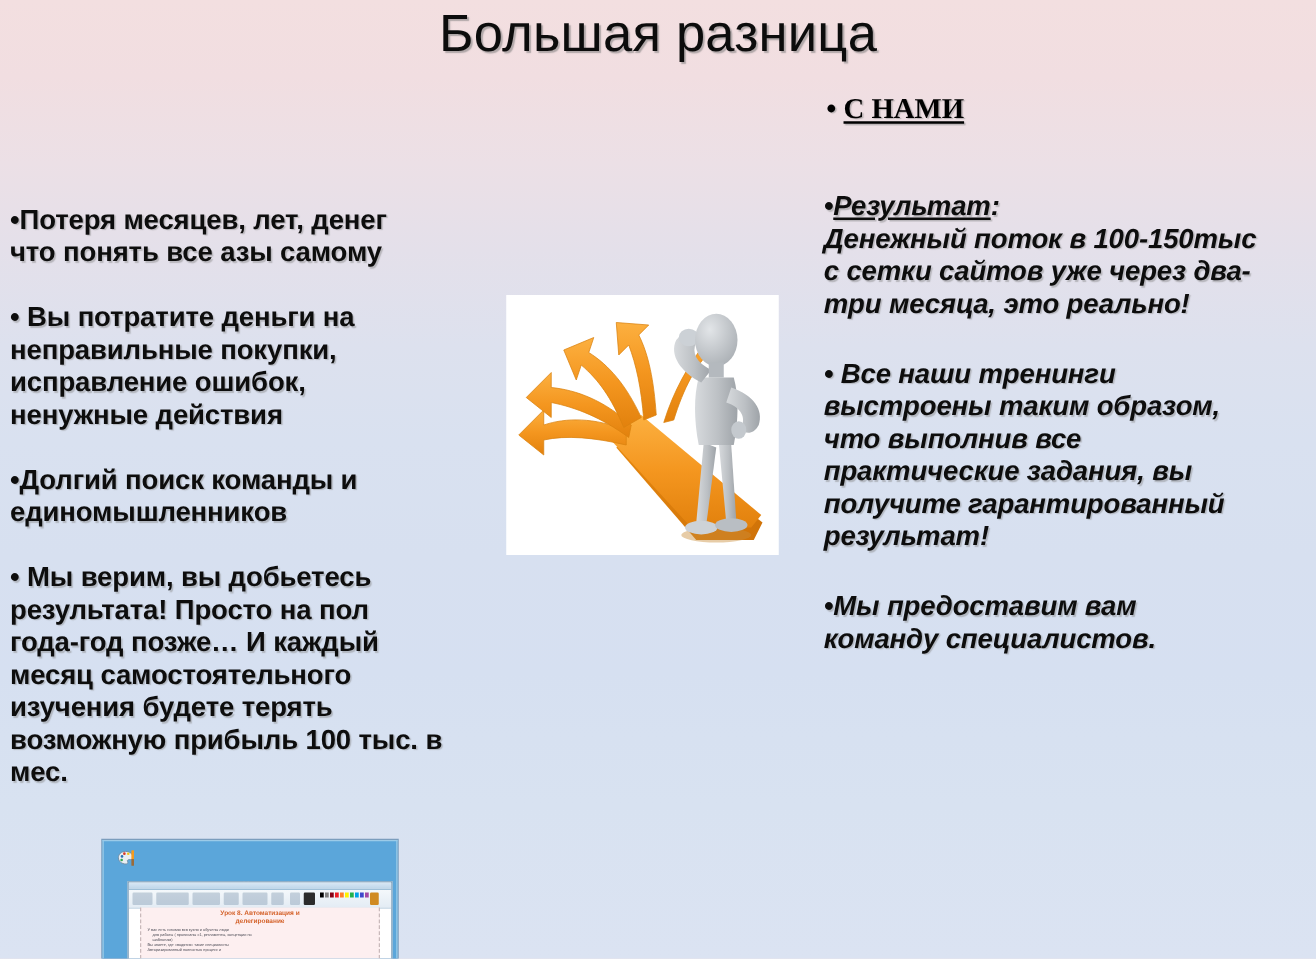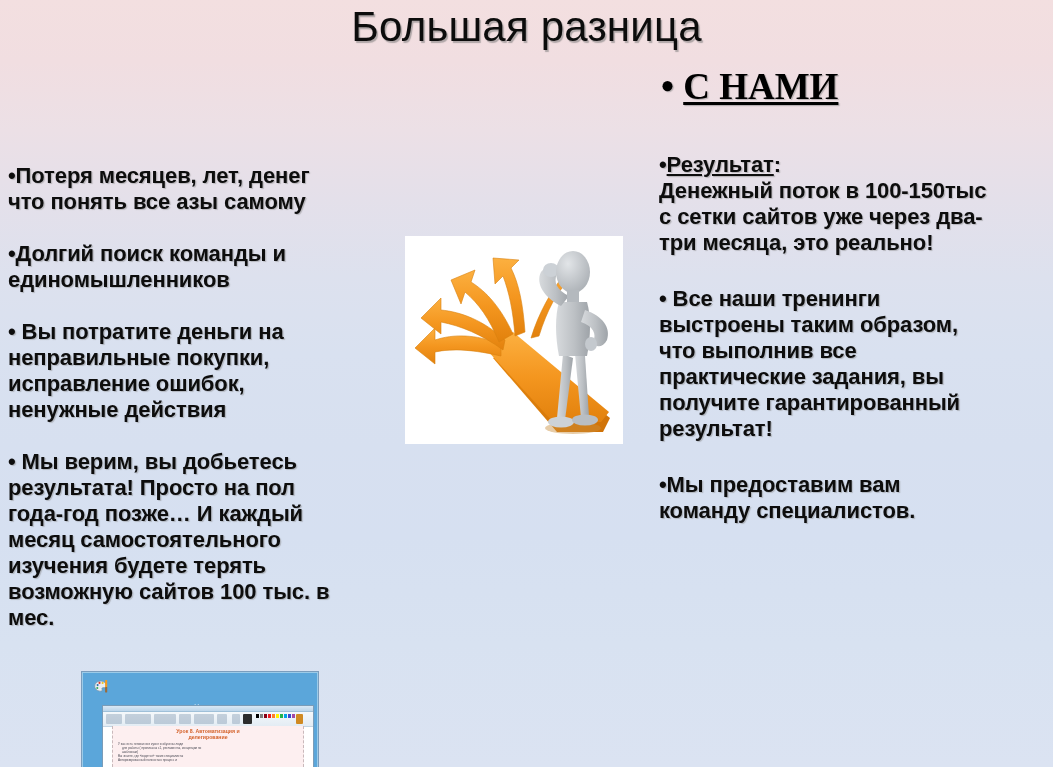--- a/index.html
+++ b/index.html
@@ -67,21 +67,21 @@
 
   #heading-left {
     left: 6px;
     top: 94px;
     font-size: 34px;
     line-height: 40px;
   }
   #heading-right {
     left: 661px;
     top: 68px;
-    font-size: 37px;
+    font-size: 23px;
     line-height: 38px;
   }
 
   
   .column {
     position: absolute;
     color: #0d0d0d;
     font-size: 22px;
     line-height: 26px;
     font-weight: bold;
@@ -100,21 +100,21 @@
   }
   .para {
     margin: 0 0 26px 0;
     white-space: pre-line;
   }
   .para.tight { margin-bottom: 0; }
   .para .underlined {
     text-decoration: underline;
     text-underline-offset: 2px;
   }
-  #col-right .para { margin-bottom: 30px; }
+  #col-right .para { margin-bottom: 30px; font-style: italic; }
 
   
   #clipart {
     position: absolute;
     left: 405px;
     top: 236px;
     width: 218px;
     height: 208px;
     background: #ffffff;
     overflow: hidden;
@@ -230,32 +230,32 @@
 <div id="slide">
 
   <div id="slide-title">Большая разница</div>
 
 
   <div id="heading-right" class="col-heading"><span class="bullet">•</span>&nbsp;<span class="htext">С НАМИ</span></div>
 
   <div id="col-left" class="column">
     <p class="para">•Потеря месяцев, лет, денег
 что понять все азы самому</p>
-    <p class="para">•Долгий поиск команды и
-единомышленников</p>
     <p class="para">• Вы потратите деньги на
 неправильные покупки,
 исправление ошибок,
 ненужные действия</p>
+    <p class="para">•Долгий поиск команды и
+единомышленников</p>
     <p class="para tight">• Мы верим, вы добьетесь
 результата! Просто на пол
 года-год позже… И каждый
 месяц самостоятельного
 изучения будете терять
-возможную сайтов 100 тыс. в
+возможную прибыль 100 тыс. в
 мес.</p>
   </div>
 
   <div id="col-right" class="column">
     <p class="para"><span>•</span><span class="underlined">Результат</span><span>:</span><br><span style="white-space:pre-line">Денежный поток в 100-150тыс
 с сетки сайтов уже через два-
 три месяца, это реально!</span></p>
     <p class="para">• Все наши тренинги
 выстроены таким образом,
 что выполнив все

